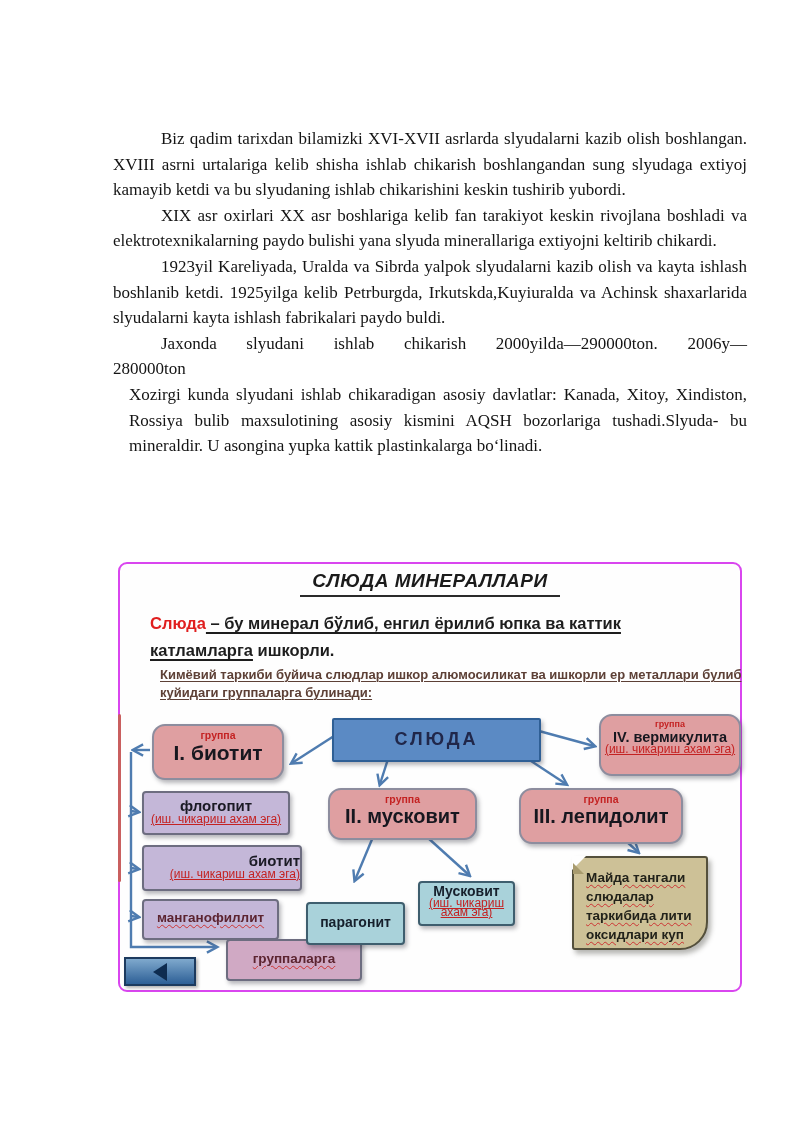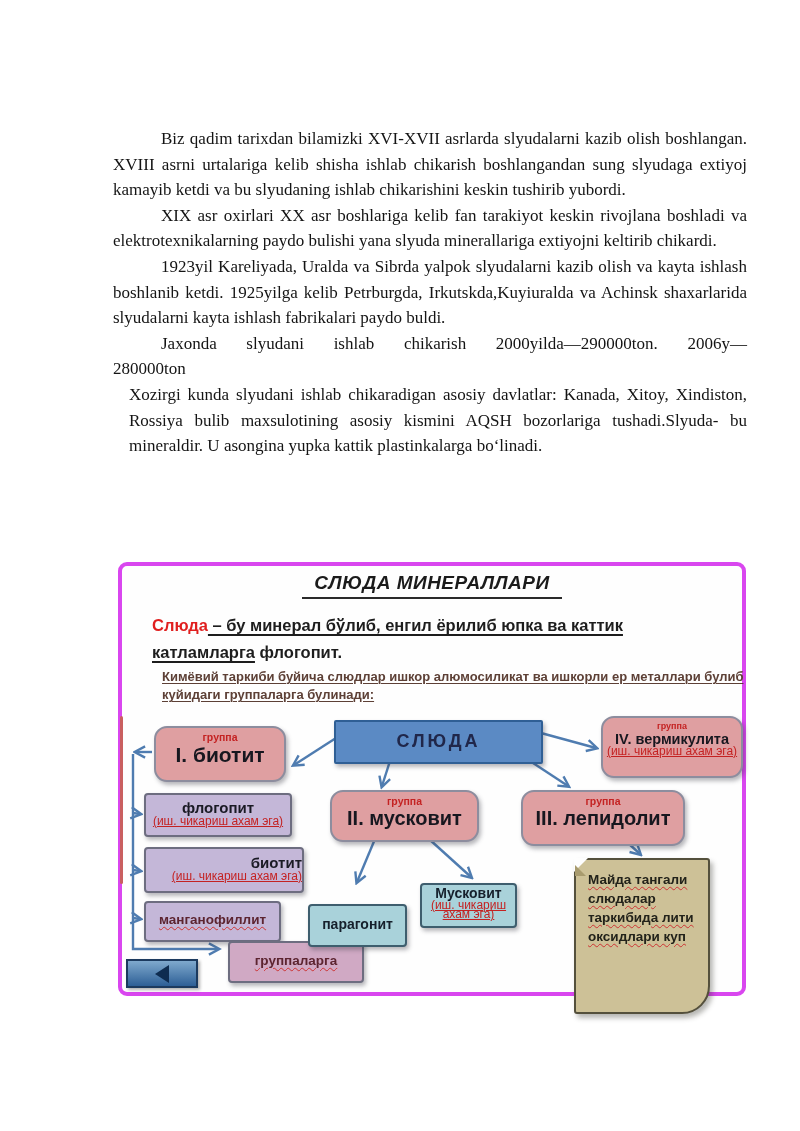--- a/index.html
+++ b/index.html
@@ -9,21 +9,21 @@
   
   .doc{position:absolute;left:113px;top:126px;width:634px;text-align:justify;
        font-size:17px;line-height:25.6px;}
   .doc p{margin:0;text-indent:48px;}
   .doc p.noindent{text-indent:0;margin-left:16px;}
   .jline{display:block;text-align:justify;text-align-last:justify;}
   .u-thin{text-decoration:underline;text-decoration-thickness:1px;text-underline-offset:2px;}
 
   
   .slide{position:absolute;left:118px;top:562px;width:620px;height:426px;
-         background:#fefefe;border:4px solid #d946ef;border-radius:9px;
+         background:#fefefe;border:2px solid #d946ef;border-radius:9px;
          font-family:"Liberation Sans", sans-serif;}
   .slide-red-edge{position:absolute;left:-2px;top:150px;width:3px;height:168px;
          background:#c95f5f;border-radius:2px;}
   .slide-title{position:absolute;top:6px;left:0;width:100%;text-align:center;}
   .slide-title span{display:inline-block;font-size:19px;font-weight:bold;font-style:italic;
          letter-spacing:.5px;color:#1b1b1b;border-bottom:2px solid #2a2a2a;padding:0 12px 3px;}
   .lead{position:absolute;left:30px;top:46px;width:562px;font-size:16.5px;font-weight:bold;
         line-height:27px;color:#1d1d1d;}
   .lead .term{color:#e01f1f;}
   .lead .ul{text-decoration:underline;text-decoration-thickness:1.5px;text-underline-offset:3px;}
@@ -51,21 +51,21 @@
   .g4{left:479px;top:150px;width:138px;height:58px;font-size:14.5px;line-height:16px;}
   .g2{left:208px;top:224px;width:145px;height:48px;font-size:20px;}
   .g3{left:399px;top:224px;width:160px;height:52px;font-size:20px;}
   .flog{left:22px;top:227px;width:148px;height:44px;font-size:15px;line-height:18px;padding-top:4px;box-sizing:border-box;}
   .biot2{left:22px;top:281px;width:160px;height:46px;font-size:15px;line-height:18px;padding-top:5px;box-sizing:border-box;text-align:right;}
   .mang{left:22px;top:335px;width:133px;height:37px;font-size:13.5px;line-height:34px;}
   .lepi{left:106px;top:375px;width:132px;height:38px;font-size:13.5px;line-height:36px;}
   .para{left:186px;top:338px;width:95px;height:39px;font-size:14px;line-height:37px;}
   .musk{left:298px;top:317px;width:97px;height:45px;font-size:14px;line-height:16px;box-sizing:border-box;}
 
-  .tan{position:absolute;left:452px;top:292px;width:136px;height:156px;box-sizing:border-box;
+  .tan{position:absolute;left:452px;top:292px;width:136px;height:94px;box-sizing:border-box;
        background:#cdc197;border:2px solid #54503c;border-radius:3px 3px 28px 3px;
        box-shadow:3px 4px 5px rgba(50,50,40,.35);padding:10px 12px 0 12px;text-align:left;
        font-weight:bold;font-size:13.5px;line-height:19px;color:#22221a;}
   .tan::before{content:'';position:absolute;top:-2px;left:-2px;width:0;height:0;
        border-top:14px solid #fefefe;border-right:14px solid transparent;}
   .tan::after{content:'';position:absolute;top:5px;left:-1px;width:0;height:0;
        border-bottom:11px solid #a89b6e;border-right:11px solid transparent;}
   .tan .wavy{color:#22221a;}
 
   .backbtn{position:absolute;left:4px;top:393px;width:72px;height:29px;
@@ -90,21 +90,21 @@
   </div>
 
   <div class="slide">
     <div class="slide-red-edge"></div>
 
     <div class="slide-title">
       <span>СЛЮДА МИНЕРАЛЛАРИ</span>
     </div>
 
     <div class="lead">
-      <span class="term">Слюда</span><span class="ul"> – бу минерал бўлиб, енгил ёрилиб юпка ва каттик катламларга</span><span> флогопит.</span>
+      <span class="term">Слюда</span><span class="ul"> – бу минерал бўлиб, енгил ёрилиб юпка ва каттик катламларга</span><span> ишкорли.</span>
     </div>
 
     <div class="chem">Кимёвий таркиби буйича слюдлар ишкор алюмосиликат ва ишкорли ер металлари булиб куйидаги  группаларга булинади:</div>
 
     <svg class="arrows" viewBox="0 0 620 426">
       <defs>
         <marker id="ah" markerUnits="userSpaceOnUse" markerWidth="14" markerHeight="14" viewBox="0 0 10 10" refX="7.5" refY="5" orient="auto">
           <path d="M1,1 L8.5,5 L1,9" fill="none" stroke="#4f7cb0" stroke-width="1.7"></path>
         </marker>
       </defs>

